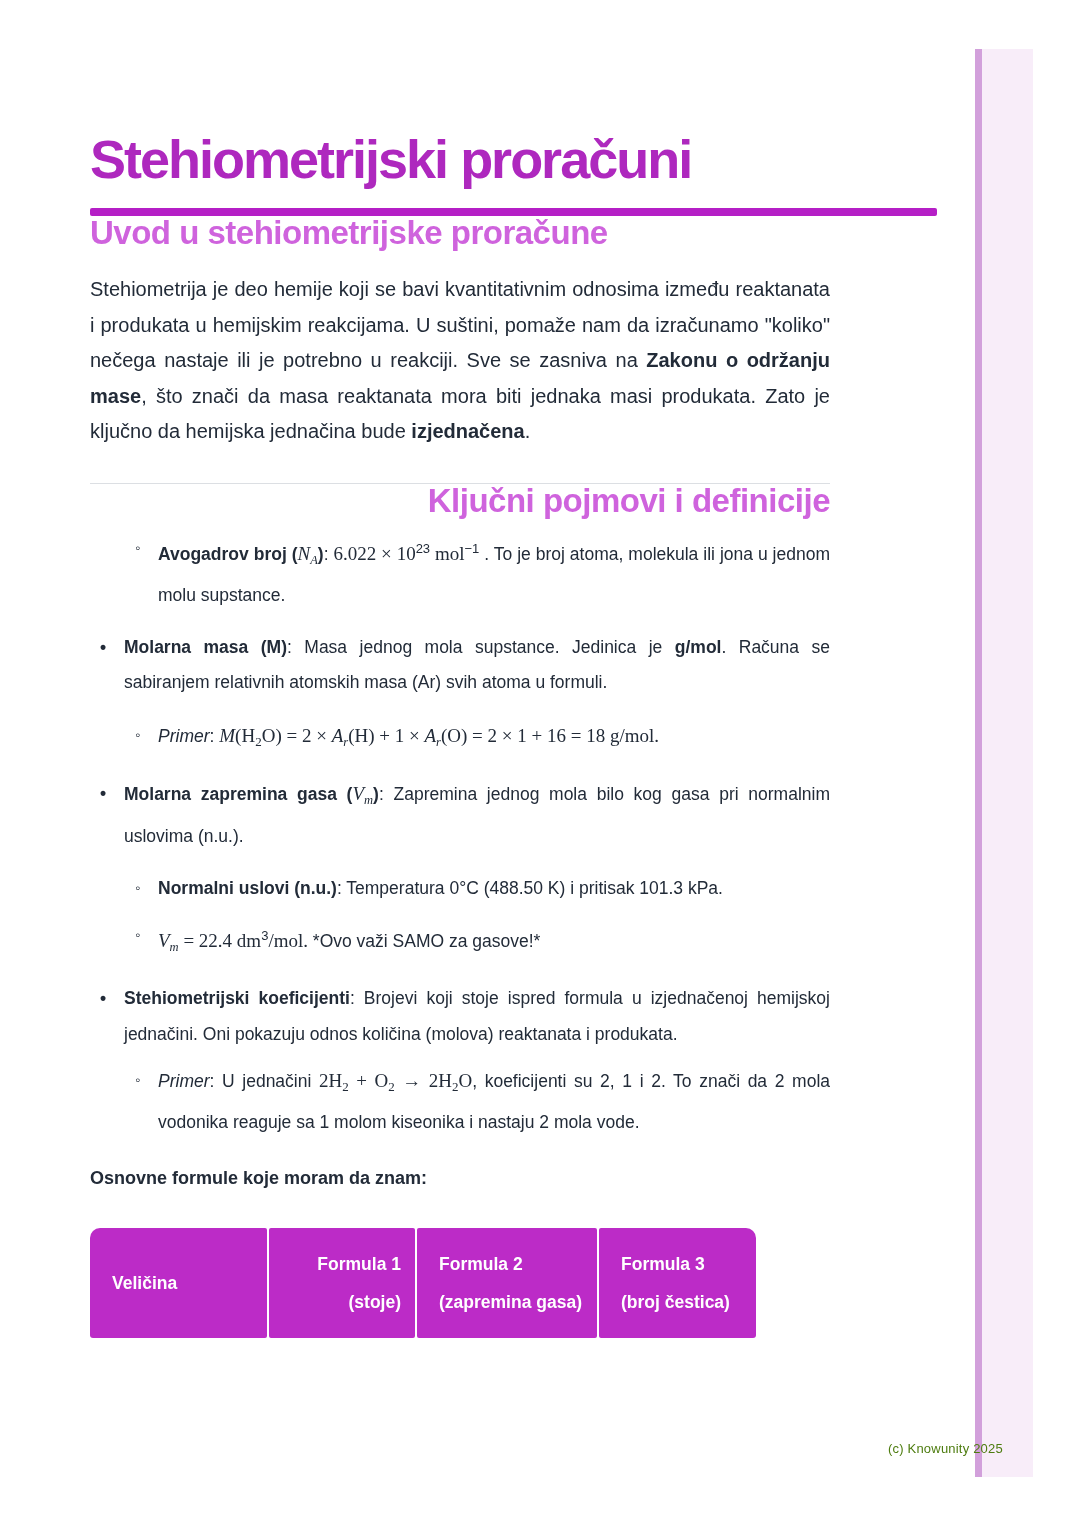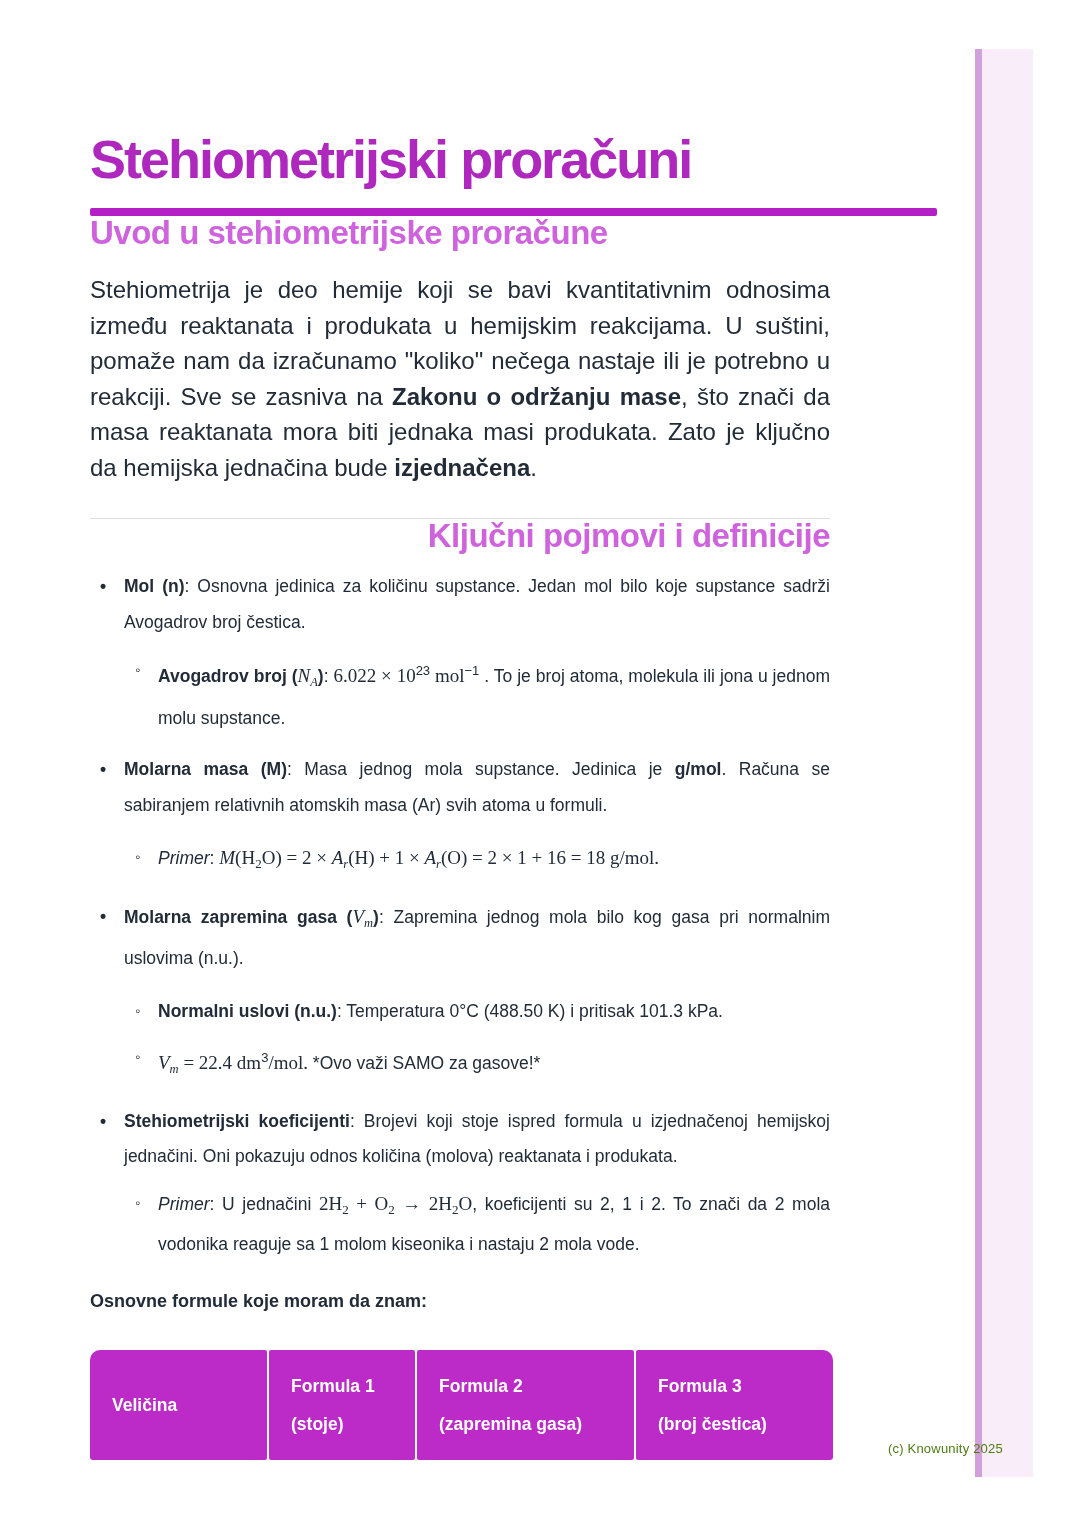--- a/index.html
+++ b/index.html
@@ -13,21 +13,21 @@
     margin:98px 0 0 0;font-size:54px;line-height:58px;font-weight:700;
     letter-spacing:-2px;color:#ae28be;
   }
   .title-rule{margin-top:20px;width:847px;height:8px;background:#b51fc6;border-radius:2px;}
 
   h2.sec{font-size:33px;line-height:34px;font-weight:700;letter-spacing:-0.5px;color:#cf63dd;margin:0;}
   .h2a{margin-top:46px;}
   .h2b{margin-top:42px;text-align:right;}
 
   .para{
-    margin:22px 0 0 0;font-size:24px;line-height:35.5px;text-align:justify;
+    margin:22px 0 0 0;font-size:20px;line-height:35.5px;text-align:justify;
   }
   .divider{margin-top:33px;width:740px;height:1px;background:#dcdfe3;}
 
   ul{list-style:none;margin:0;padding:0;}
   ul.main-list{margin-top:16px;width:740px;}
   li{position:relative;font-size:17.5px;line-height:35.5px;text-align:justify;}
   ul.main-list > li{padding-left:34px;}
   ul.main-list > li::before{
     content:"\2022";position:absolute;left:10px;top:0;font-size:17.5px;font-weight:700;color:#222b38;
   }
@@ -48,23 +48,23 @@
 
   .bold-line{margin:21px 0 0 0;font-size:18px;line-height:35.5px;font-weight:700;}
 
   .formula-table{margin-top:31px;display:flex;gap:2px;width:745px;}
   .ft-cell{
     background:#bc2bc7;color:#ffffff;font-weight:700;font-size:17.5px;line-height:38px;
     height:110px;display:flex;flex-direction:column;justify-content:center;
     padding:0 14px 0 22px;box-sizing:border-box;
   }
   .ft-c1{width:177px;border-radius:10px 2px 2px 3px;}
-  .ft-c2{width:146px;border-radius:2px;}
-  .ft-c3{width:217px;border-radius:2px;}
-  .ft-c4{width:197px;border-radius:2px 10px 3px 2px;}
+  .ft-c2{width:146px;border-radius:2px;text-align:right;}
+  .ft-c3{width:180px;border-radius:2px;}
+  .ft-c4{width:157px;border-radius:2px 10px 3px 2px;}
 
   .side-bar{
     position:absolute;left:975px;top:49px;width:51px;height:1428px;
     background:#f8edf9;border-left:7px solid #d2a0db;
   }
   .footer{
     position:absolute;left:888px;top:1441px;font-size:13px;color:#4d7c0f;
     letter-spacing:0.2px;z-index:5;white-space:nowrap;
   }
 </style>
@@ -77,23 +77,20 @@
     <h1 class="title">Stehiometrijski proračuni</h1>
     <div class="title-rule"></div>
 
     <h2 class="sec h2a">Uvod u stehiometrijske proračune</h2>
     <p class="para"><span class="seg-n">Stehiometrija je deo hemije koji se bavi kvantitativnim odnosima između reaktanata i produkata u hemijskim reakcijama. U suštini, pomaže nam da izračunamo "koliko" nečega nastaje ili je potrebno u reakciji. Sve se zasniva na </span><span class="seg-b">Zakonu o održanju mase</span><span class="seg-n">, što znači da masa reaktanata mora biti jednaka masi produkata. Zato je ključno da hemijska jednačina bude </span><span class="seg-b">izjednačena</span><span class="seg-n">.</span></p>
 
     <div class="divider"></div>
 
     <h2 class="sec h2b">Ključni pojmovi i definicije</h2>
 
-    <ul class="main-list">
-      <li><span class="seg-b">Mol (n)</span><span class="seg-n">: Osnovna jedinica za količinu supstance. Jedan mol bilo koje supstance sadrži Avogadrov broj čestica.</span></li>
-    </ul>
     <ul class="sub-list mt13">
       <li><span class="seg-b">Avogadrov broj (</span><span class="seg-mi">N</span><span class="seg-isub">A</span><span class="seg-b">)</span><span class="seg-n">: </span><span class="seg-m">6.022 × 10</span><span class="seg-sup">23</span><span class="seg-m"> mol</span><span class="seg-sup">−1</span><span class="seg-n"> . To je broj atoma, molekula ili jona u jednom molu supstance.</span></li>
     </ul>
 
     <ul class="main-list mt19">
       <li><span class="seg-b">Molarna masa (M)</span><span class="seg-n">: Masa jednog mola supstance. Jedinica je </span><span class="seg-b">g/mol</span><span class="seg-n">. Računa se sabiranjem relativnih atomskih masa (Ar) svih atoma u formuli.</span></li>
     </ul>
     <ul class="sub-list mt17">
       <li><span class="seg-i">Primer</span><span class="seg-n">: </span><span class="seg-mi">M</span><span class="seg-m">(H</span><span class="seg-sub">2</span><span class="seg-m">O) = 2 × </span><span class="seg-mi">A</span><span class="seg-isub">r</span><span class="seg-m">(H) + 1 × </span><span class="seg-mi">A</span><span class="seg-isub">r</span><span class="seg-m">(O) = 2 × 1 + 16 = 18 g/mol.</span></li>
     </ul>

